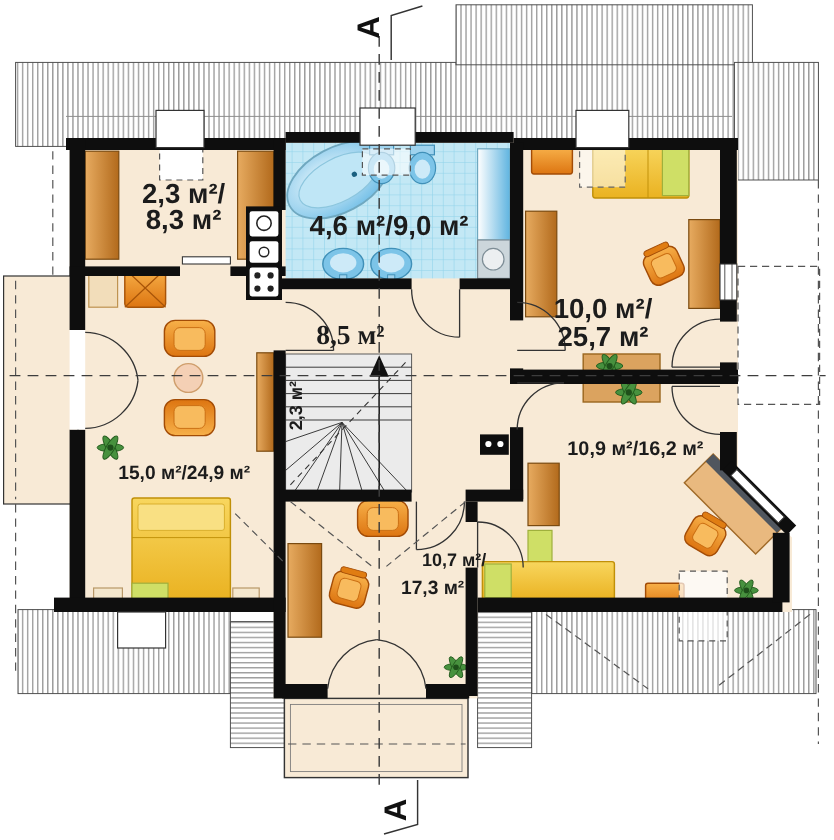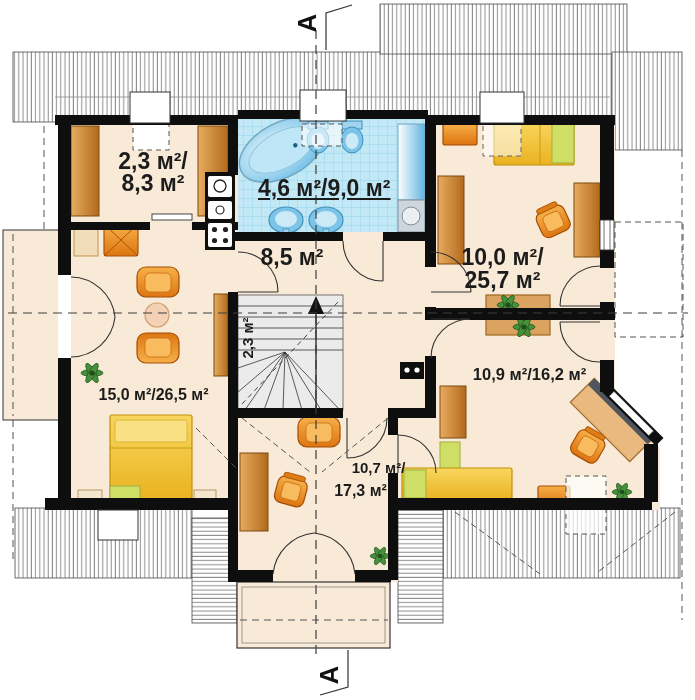--- a/index.html
+++ b/index.html
@@ -326,27 +326,27 @@
     <polyline points="320,695 348,687 348,650"></polyline>
   </g>
 </svg>
 
   <div class="marker" style="left:292px;top:8px;">A</div>
   <div class="marker" style="left:314px;top:660px;">A</div>
 
   <div class="lbl" style="left:118px;top:149px;width:70px;">2,3 м²/</div>
   <div class="lbl" style="left:118px;top:171px;width:70px;">8,3 м²</div>
 
-  <div class="lbl" style="left:258px;top:176px;width:130px;text-decoration:underline;">4,6 м²/9,0 м²</div>
-
-  <div class="lbl" style="left:252px;top:245px;width:80px;">8,5 м²</div>
+  <div class="lbl" style="left:258px;top:176px;width:130px;">4,6 м²/9,0 м²</div>
+
+  <div class="lbl" style="left:252px;top:268px;width:80px;font-family:Liberation Serif, serif;">8,5 м²</div>
 
   <div class="lbl small vert" style="left:240px;top:368px;width:60px;">2,3 м²</div>
 
-  <div class="lbl" style="left:86px;top:387px;width:135px;font-size:16px;">15,0 м²/26,5 м²</div>
+  <div class="lbl" style="left:86px;top:387px;width:135px;font-size:16px;">15,0 м²/24,9 м²</div>
 
   <div class="lbl" style="left:455px;top:245px;width:95px;">10,0 м²/</div>
   <div class="lbl" style="left:455px;top:268px;width:95px;">25,7 м²</div>
 
   <div class="lbl" style="left:452px;top:366px;width:155px;font-size:16.5px;text-align:center;">10,9 м²/16,2 м²</div>
 
   <div class="lbl" style="left:336px;top:460px;width:85px;font-size:15px;">10,7 м²/</div>
   <div class="lbl" style="left:318px;top:483px;width:85px;font-size:16px;">17,3 м²</div>
 </div>
 

